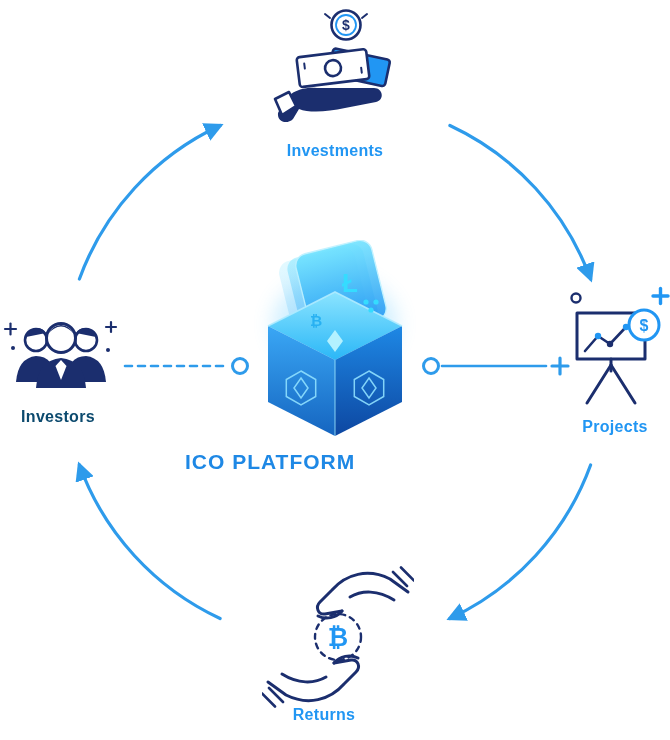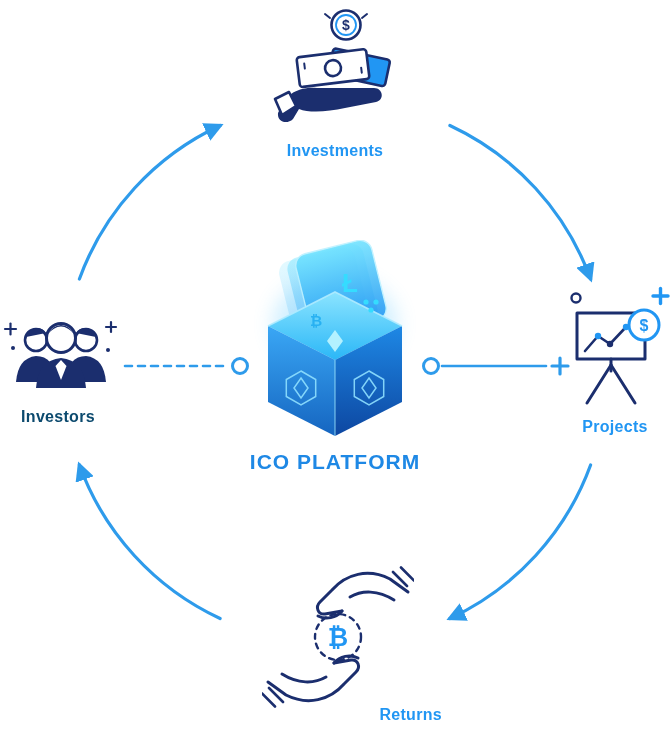--- a/index.html
+++ b/index.html
@@ -8,21 +8,21 @@
     font-family:"Liberation Sans",sans-serif;
   }
   .abs{position:absolute;}
   .node-label{
     position:absolute;font-weight:700;font-size:16px;letter-spacing:.3px;
     color:#2196F3;text-align:center;
   }
   .node-label.navy{color:#0c4a6e;text-align:center;}
   .center-label{
     position:absolute;font-weight:700;font-size:21px;letter-spacing:1px;
-    color:#1E88E5;text-align:center;
+    color:#1E88E5;
   }
   svg text{font-family:"Liberation Sans",sans-serif;font-weight:700;}
   .overlay{position:absolute;left:0;top:0;}
 </style>
 </head>
 <body>
 
 <div class="stage">
 
   <svg class="overlay" width="670" height="740" viewBox="0 0 670 740">
@@ -107,21 +107,21 @@
 
       <path d="M6,116 L24,129 C46,140 68,134 82,118 L94,106 C99,101 96,93 89,94 L72,97"></path>
       <path d="M72,97 C78,90 88,88 96,92"></path>
       <path d="M20,108 C36,118 52,118 64,111"></path>
       <path d="M21,136 L7,122 M13,140.5 L0,127.5" stroke-width="2.6"></path>
 
       <circle cx="76" cy="71" r="23" stroke-width="2.4" stroke-dasharray="5 5"></circle>
     </g>
     <text x="76" y="80" font-size="25" text-anchor="middle" fill="#2196F3">₿</text>
   </svg>
-  <div class="node-label" style="left:262px;top:706px;width:180px;text-align:right;">Returns</div>
+  <div class="node-label" style="left:234px;top:706px;width:180px;">Returns</div>
 
   <svg class="abs" style="left:0px;top:300px;" width="122" height="106" viewBox="0 0 122 106">
     <g stroke="#1B2E6E" stroke-width="2.2" stroke-linecap="round">
       <path d="M5 29 h11"></path>
         <path d="M10.5 23.5 v11"></path>
       <path d="M106 27 h10"></path>
         <path d="M111 22 v10"></path>
     </g>
     <circle cx="13" cy="48" r="2" fill="#1B2E6E"></circle>
     <circle cx="108" cy="50" r="2" fill="#1B2E6E"></circle>

